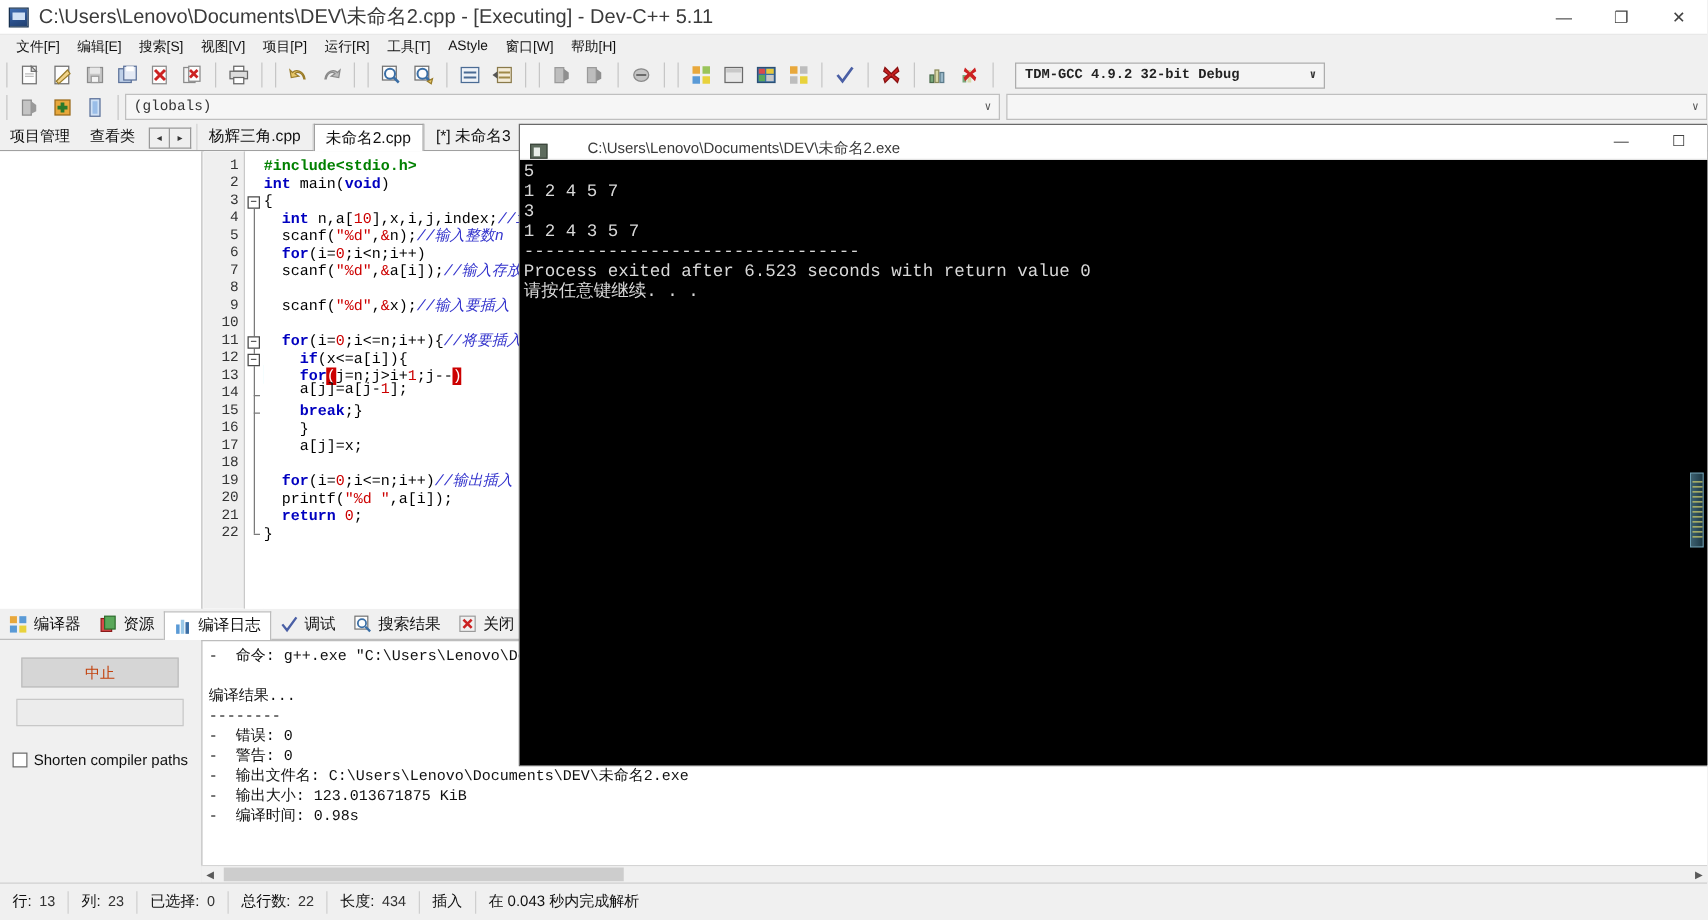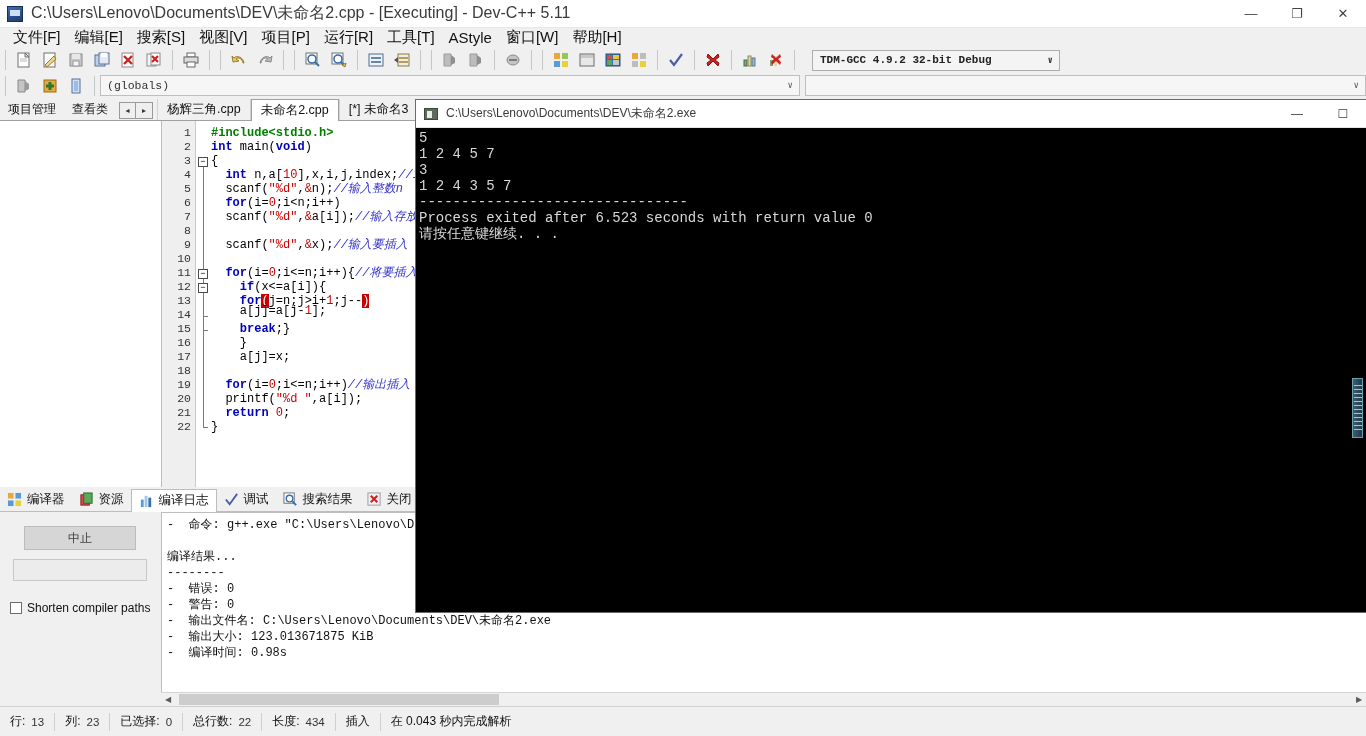--- a/index.html
+++ b/index.html
@@ -44,21 +44,21 @@
     color: #444; font-size: 13px; line-height: 1;
   }
 
   
   .menubar {
     position: absolute; left: 0; top: 28px; width: 1366px; height: 18px;
     background: #f0f0f0; display: flex; align-items: center;
     padding-left: 6px;
   }
   .menu-item {
-    font-size: 15px; color: #111; padding: 1px 7px; white-space: nowrap;
+    font-size: 11px; color: #111; padding: 1px 7px; white-space: nowrap;
     font-family: "Liberation Sans", sans-serif;
   }
 
   
   .toolbar {
     position: absolute; left: 0; width: 1366px;
     background: #f0f0f0;
     display: flex; align-items: center;
   }
   .toolbar.row1 { top: 46px; height: 28px; font-weight: bold; }
@@ -176,24 +176,24 @@
     display: flex; align-items: center; gap: 5px;
     font-size: 12.5px; color: #111; padding: 2px 7px; height: 23px;
     white-space: nowrap;
   }
   .bot-tab.active { background: #ffffff; border: 1px solid #bdbdbd; border-bottom: none; margin-bottom: -1px; }
   .bot-left {
     position: absolute; left: 0; top: 24px; width: 160px; height: 194px;
     background: #f0f0f0;
   }
   .abort-btn {
-    margin: 14px auto 0 auto; width: 112px; height: 24px;
+    margin: 14px auto 0 auto; width: 126px; height: 24px;
     background: #d6d6d6; border: 1px solid #bcbcbc;
     display: flex; align-items: center; justify-content: center;
-    font-size: 12px; color: #404040;
+    font-size: 12px; color: #c2410c;
   }
   .prog-bar {
     margin: 9px auto 0 auto; width: 134px; height: 22px;
     background: #ececec; border: 1px solid #c8c8c8;
   }
   .chkrow { margin: 20px 0 0 10px; display: flex; align-items: center; gap: 5px; font-size: 12px; color: #111; }
   .chkbox { width: 12px; height: 12px; border: 1px solid #6b6b6b; background: #fff; }
 
   .logbox {
     position: absolute; left: 161px; top: 24px; width: 1205px; height: 194px;
@@ -226,22 +226,23 @@
   }
   .st-val { color: #333; font-size: 11.5px; }
   .st-div { width: 1px; height: 18px; background: #cfcfcf; }
 
   
   .console {
     position: absolute; left: 416px; top: 100px; width: 950px; height: 512px;
     background: #000; box-shadow: 0 0 0 1px #6a6a6a;
   }
   .con-title {
-    height: 28px; background: #ffffff; display: flex; align-items: center;
+    height: 28px; background: #ffffff; display: flex; align-items: flex-end;
     border-bottom: 1px solid #e3e3e3;
+    gap: 24px;
   }
   .con-icon {
     width: 14px; height: 12px; margin-left: 8px; margin-right: 8px;
     background: #5d6b5d; border: 1px solid #3c463c; position: relative; flex: 0 0 auto;
   }
   .con-icon:after { content:""; position:absolute; left:2px; top:2px; width:5px; height:7px; background:#e9eee9; }
   .con-title-text { font-size: 12px; color: #3a3a3a; white-space: nowrap; }
   .con-btns { margin-left: auto; display: flex; height: 28px; }
   .con-btn { width: 46px; height: 28px; display: flex; align-items: center; justify-content: center; color: #444; font-size: 12px; }
   .con-body {

